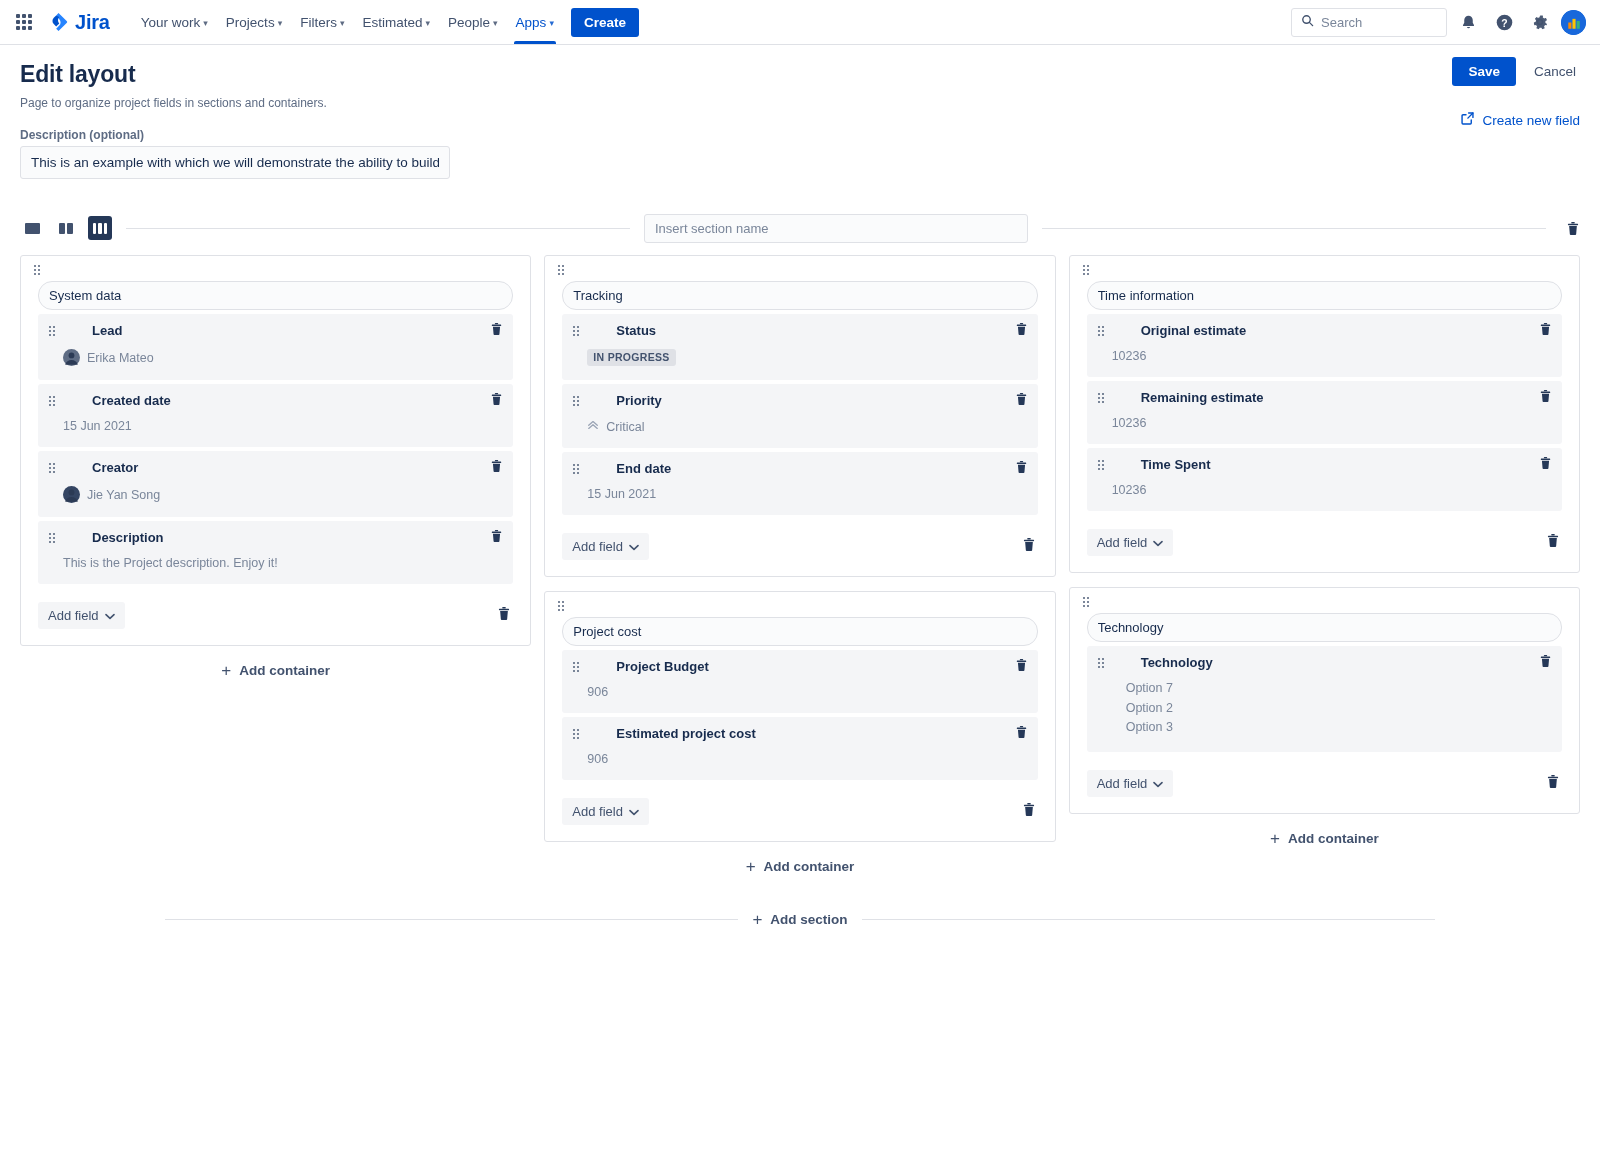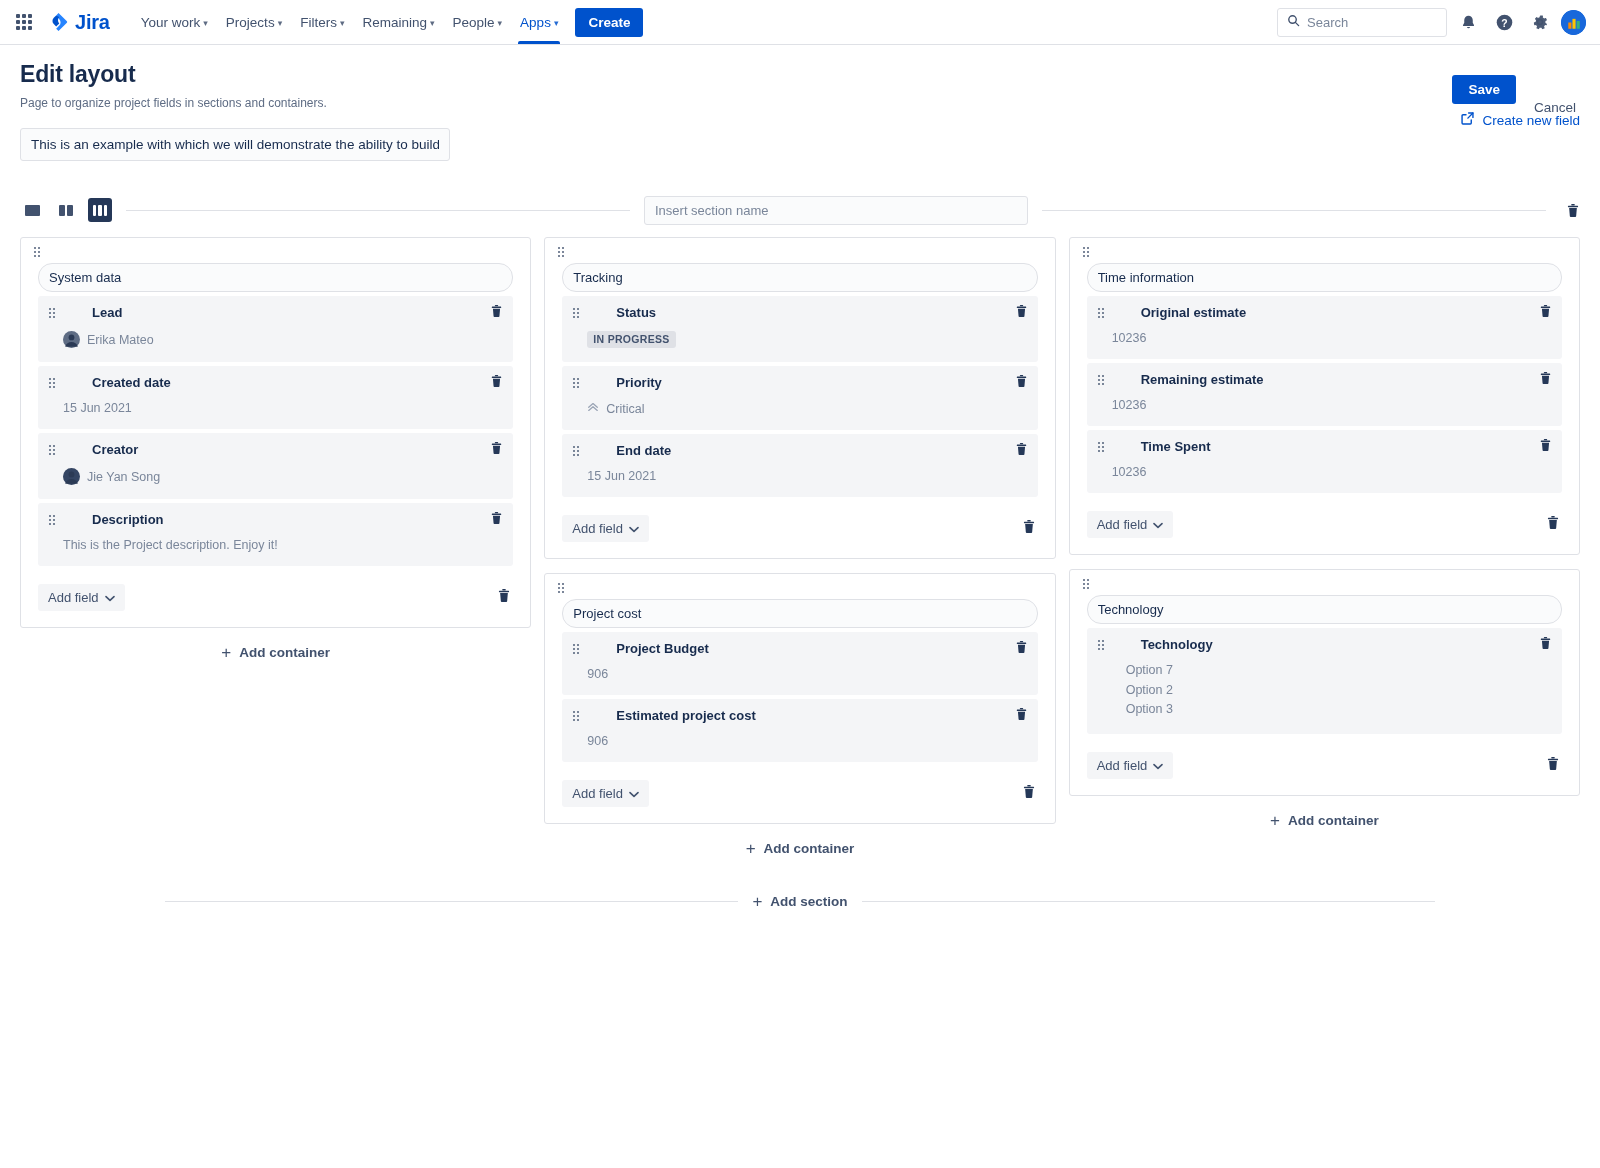--- a/index.html
+++ b/index.html
@@ -58,21 +58,21 @@
   .create-btn {
     background: #0052CC; color: #fff; border: none;
     font-size: 13.5px; font-weight: 700;
     padding: 7px 13px; border-radius: 3px; cursor: pointer;
     margin-left: 8px;
     font-family: "Liberation Sans", sans-serif;
   }
 
   .nav-right { margin-left: auto; display: flex; align-items: center; gap: 6px; }
   .searchbox {
-    width: 170px; height: 29px;
+    width: 156px; height: 29px;
     border: 1px solid #DFE1E6; border-radius: 3px;
     display: flex; align-items: center; gap: 7px;
     padding: 0 9px; background: #fff; cursor: text;
   }
   .searchbox .ph { font-size: 13px; color: #7A869A; }
   .iconbtn {
     width: 30px; height: 30px; border-radius: 50%;
     display: flex; align-items: center; justify-content: center;
     cursor: pointer; color: #42526E;
   }
@@ -98,21 +98,20 @@
   }
   .btn-save {
     background: #0052CC; color: #fff; border: none;
     font-size: 13.5px; font-weight: 700; padding: 7px 16px;
     border-radius: 3px; cursor: pointer; font-family: "Liberation Sans", sans-serif;
   }
   .btn-cancel {
     background: transparent; border: none; color: #42526E;
     font-size: 13.5px; cursor: pointer; padding: 7px 4px;
     font-family: "Liberation Sans", sans-serif;
-    margin-top: 36px;
   }
 
   .field-label { font-size: 12px; font-weight: 600; color: #5E6C84; margin-bottom: 4px; }
   .req { color: #DE350B; margin-left: 2px; }
   .text-input {
     width: 430px; height: 33px;
     border: 1px solid #DFE1E6; border-radius: 3px;
     background: #FAFBFC; padding: 0 10px;
     font-size: 13.5px; color: #172B4D;
     font-family: "Liberation Sans", sans-serif;
@@ -284,21 +283,21 @@
   </div>
   <div class="navitem">
     <span>Projects</span>
     <span class="caret">▾</span>
   </div>
   <div class="navitem">
     <span>Filters</span>
     <span class="caret">▾</span>
   </div>
   <div class="navitem">
-    <span>Remaining</span>
+    <span>Estimated</span>
     <span class="caret">▾</span>
   </div>
   <div class="navitem">
     <span>People</span>
     <span class="caret">▾</span>
   </div>
   <div class="navitem active">
     <span>Apps</span>
     <span class="caret">▾</span>
   </div>
@@ -362,20 +361,21 @@
           <path d="M13.8 2.2 L8.4 7.6" stroke-linecap="round"></path>
           <path d="M12 9.6v3.2a1 1 0 0 1-1 1H3.2a1 1 0 0 1-1-1V5a1 1 0 0 1 1-1h3.2" stroke-linecap="round" stroke-linejoin="round"></path>
         </svg>
       </span>
       <span>Create new field</span>
     </div>
   </div>
 
 
   <div class="form-block">
+    <div class="field-label">Description (optional)</div>
     <input class="text-input" value="This is an example with which we will demonstrate the ability to build reports in Po" style="">
   </div>
 
   <div class="section-wrap">
 
     <div class="section-bar">
       <div class="layout-opts">
         <button class="lay-btn">
           <span class="lay-cell" style="width:15px;height:11px;"></span>
         </button>

